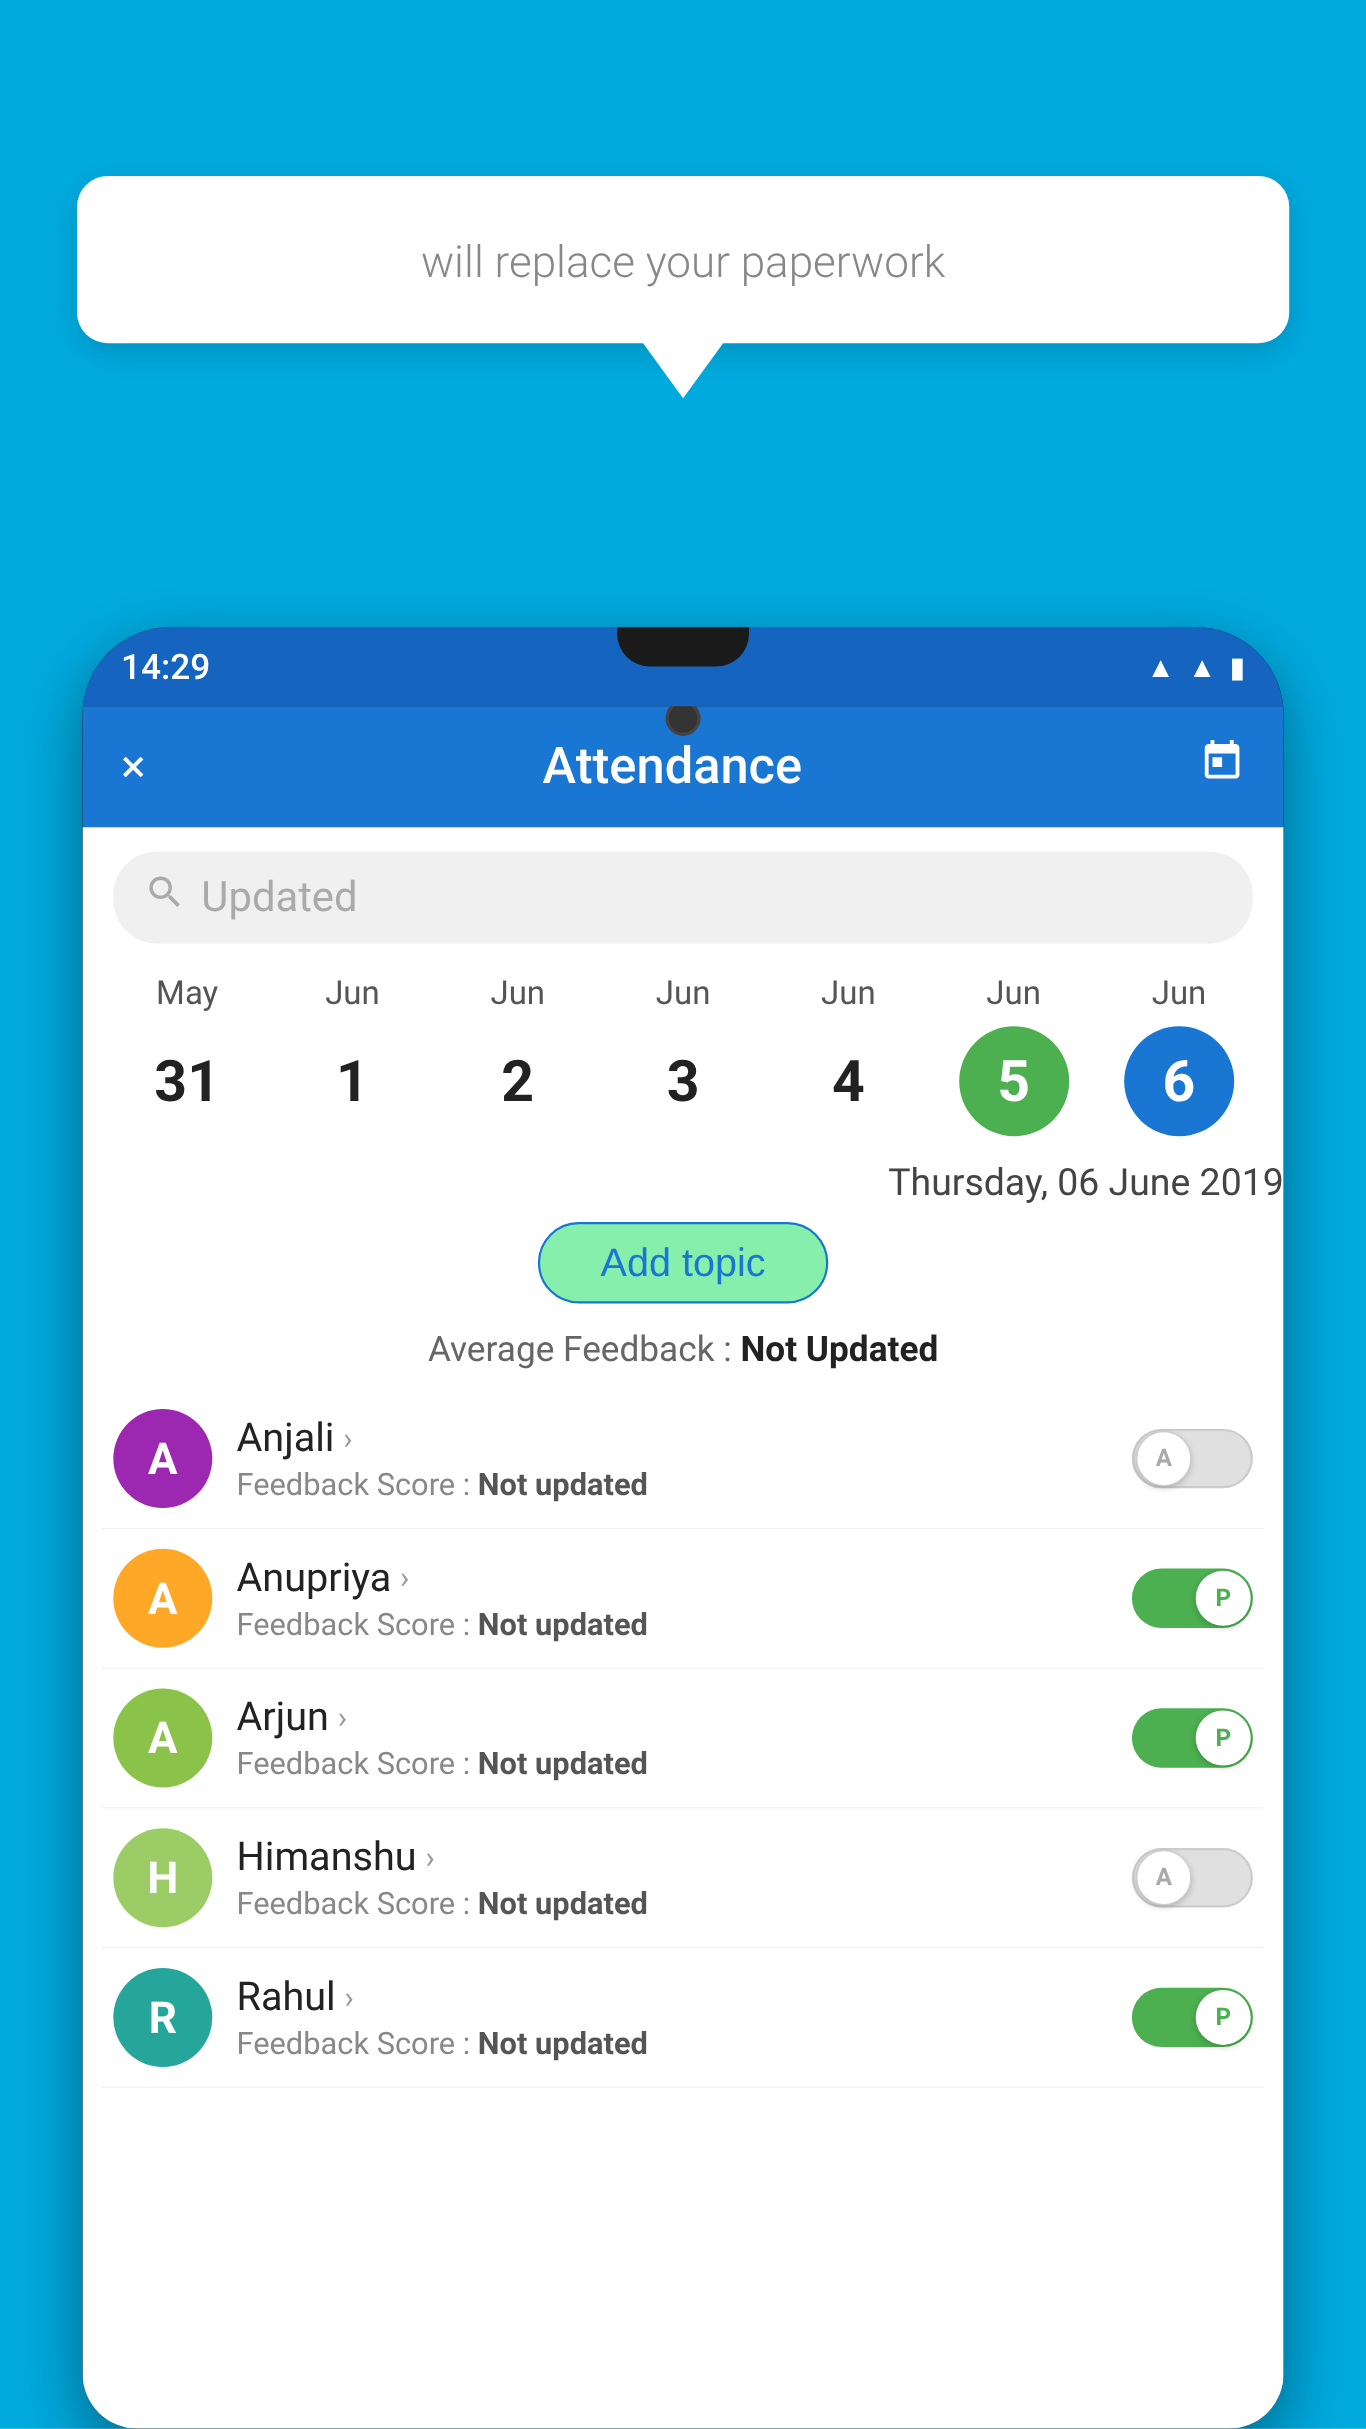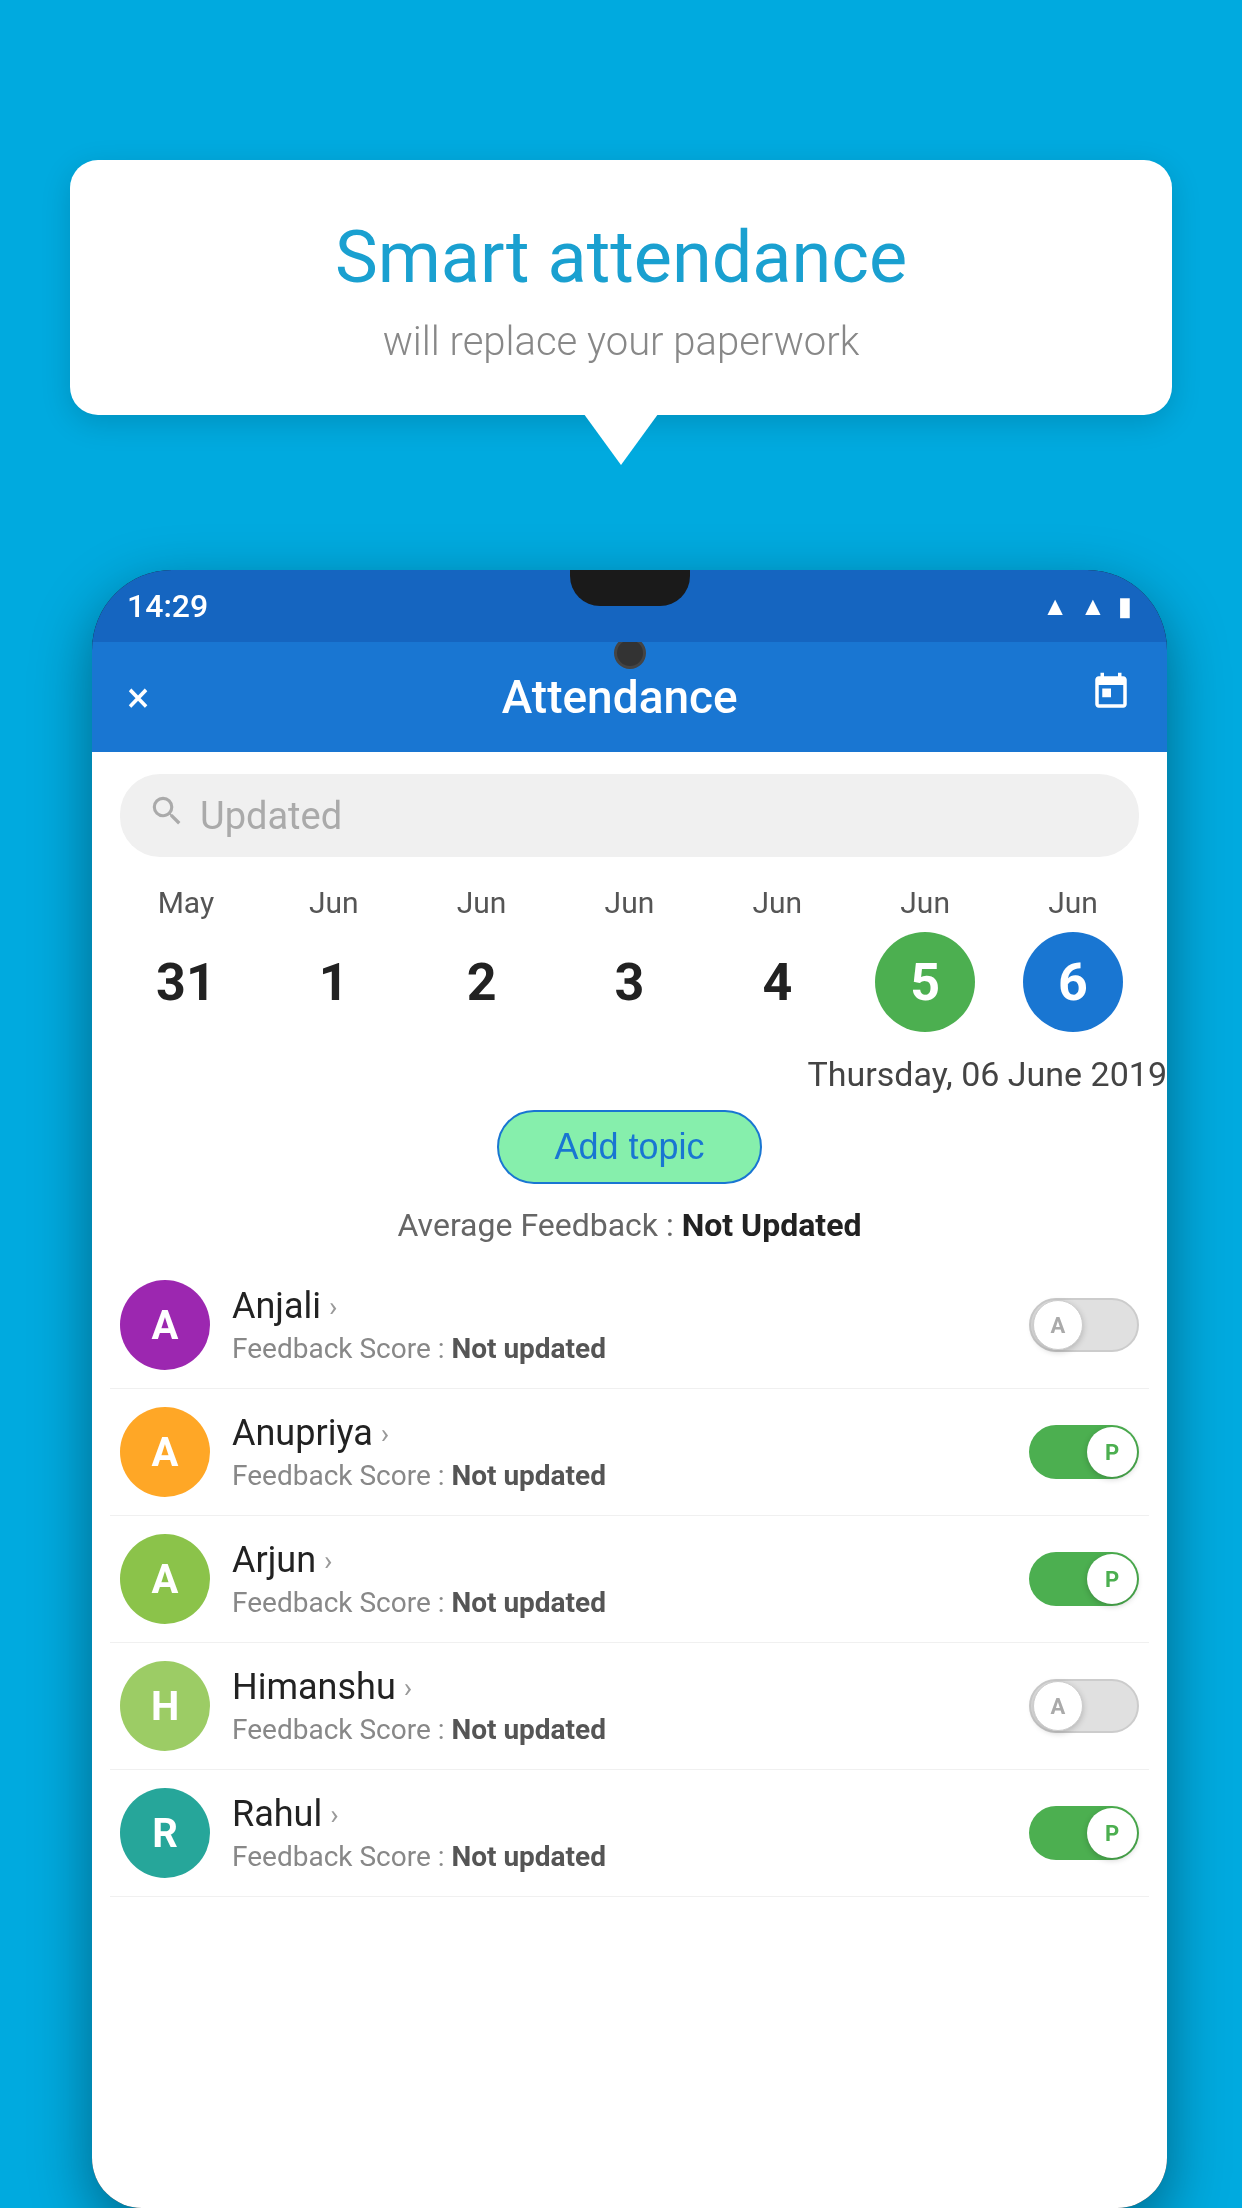--- a/index.html
+++ b/index.html
@@ -56,21 +56,20 @@
     .phone-frame {
       position: absolute;
       top: 570px;
       left: 75px;
       right: 75px;
       bottom: 0;
       background: #1a1a1a;
       border-radius: 80px 80px 50px 50px;
       overflow: hidden;
       box-shadow: 0 20px 60px rgba(0,0,0,0.4);
-      margin-left: 17px;
     }
 
     
     .status-bar {
       background: #1565C0;
       height: 72px;
       display: flex;
       align-items: center;
       justify-content: space-between;
       padding: 0 35px;
@@ -351,21 +350,20 @@
       background: #333;
       border-radius: 50%;
       border: 3px solid #444;
       margin-top: -5px;
     }
   </style>
 </head>
 <body>
 
 <div class="speech-bubble">
-  <div class="bubble-title">Smart attendance</div>
   <div class="bubble-subtitle">will replace your paperwork</div>
 </div>
 
 <div class="phone-frame">
 
   <div class="camera-dot"></div>
 
   <div class="status-bar">
     <span class="status-time">14:29</span>
     <div class="status-icons">

